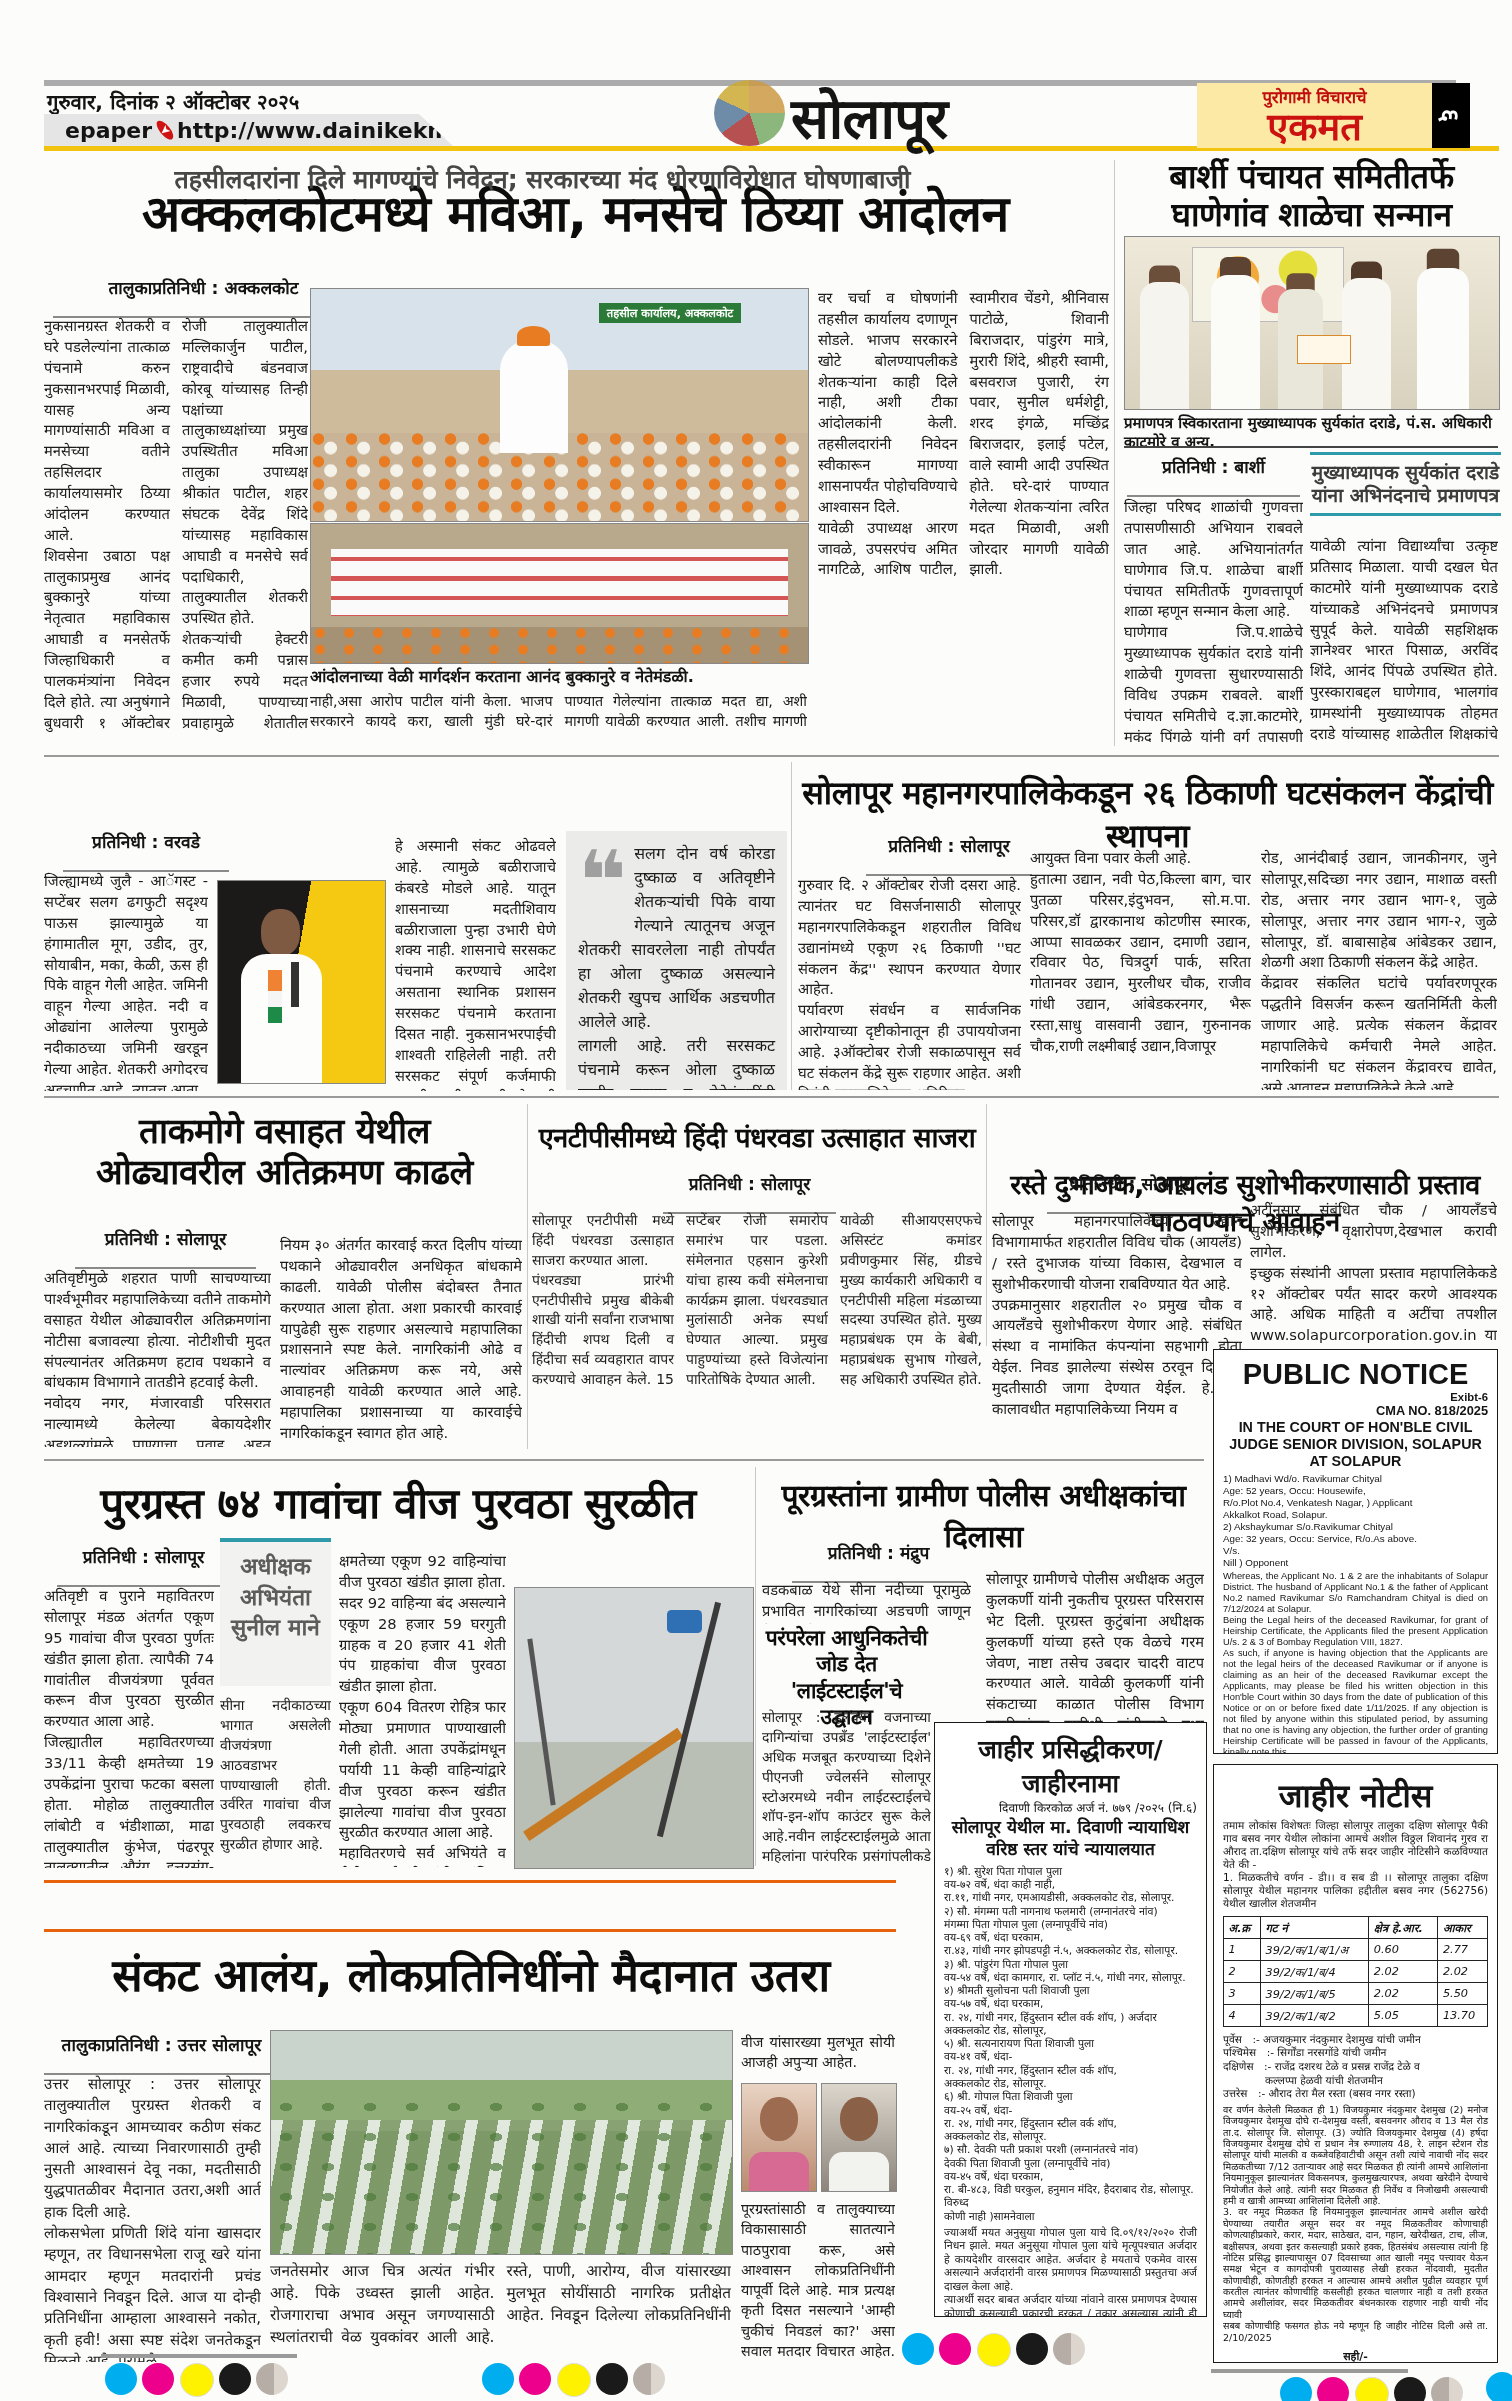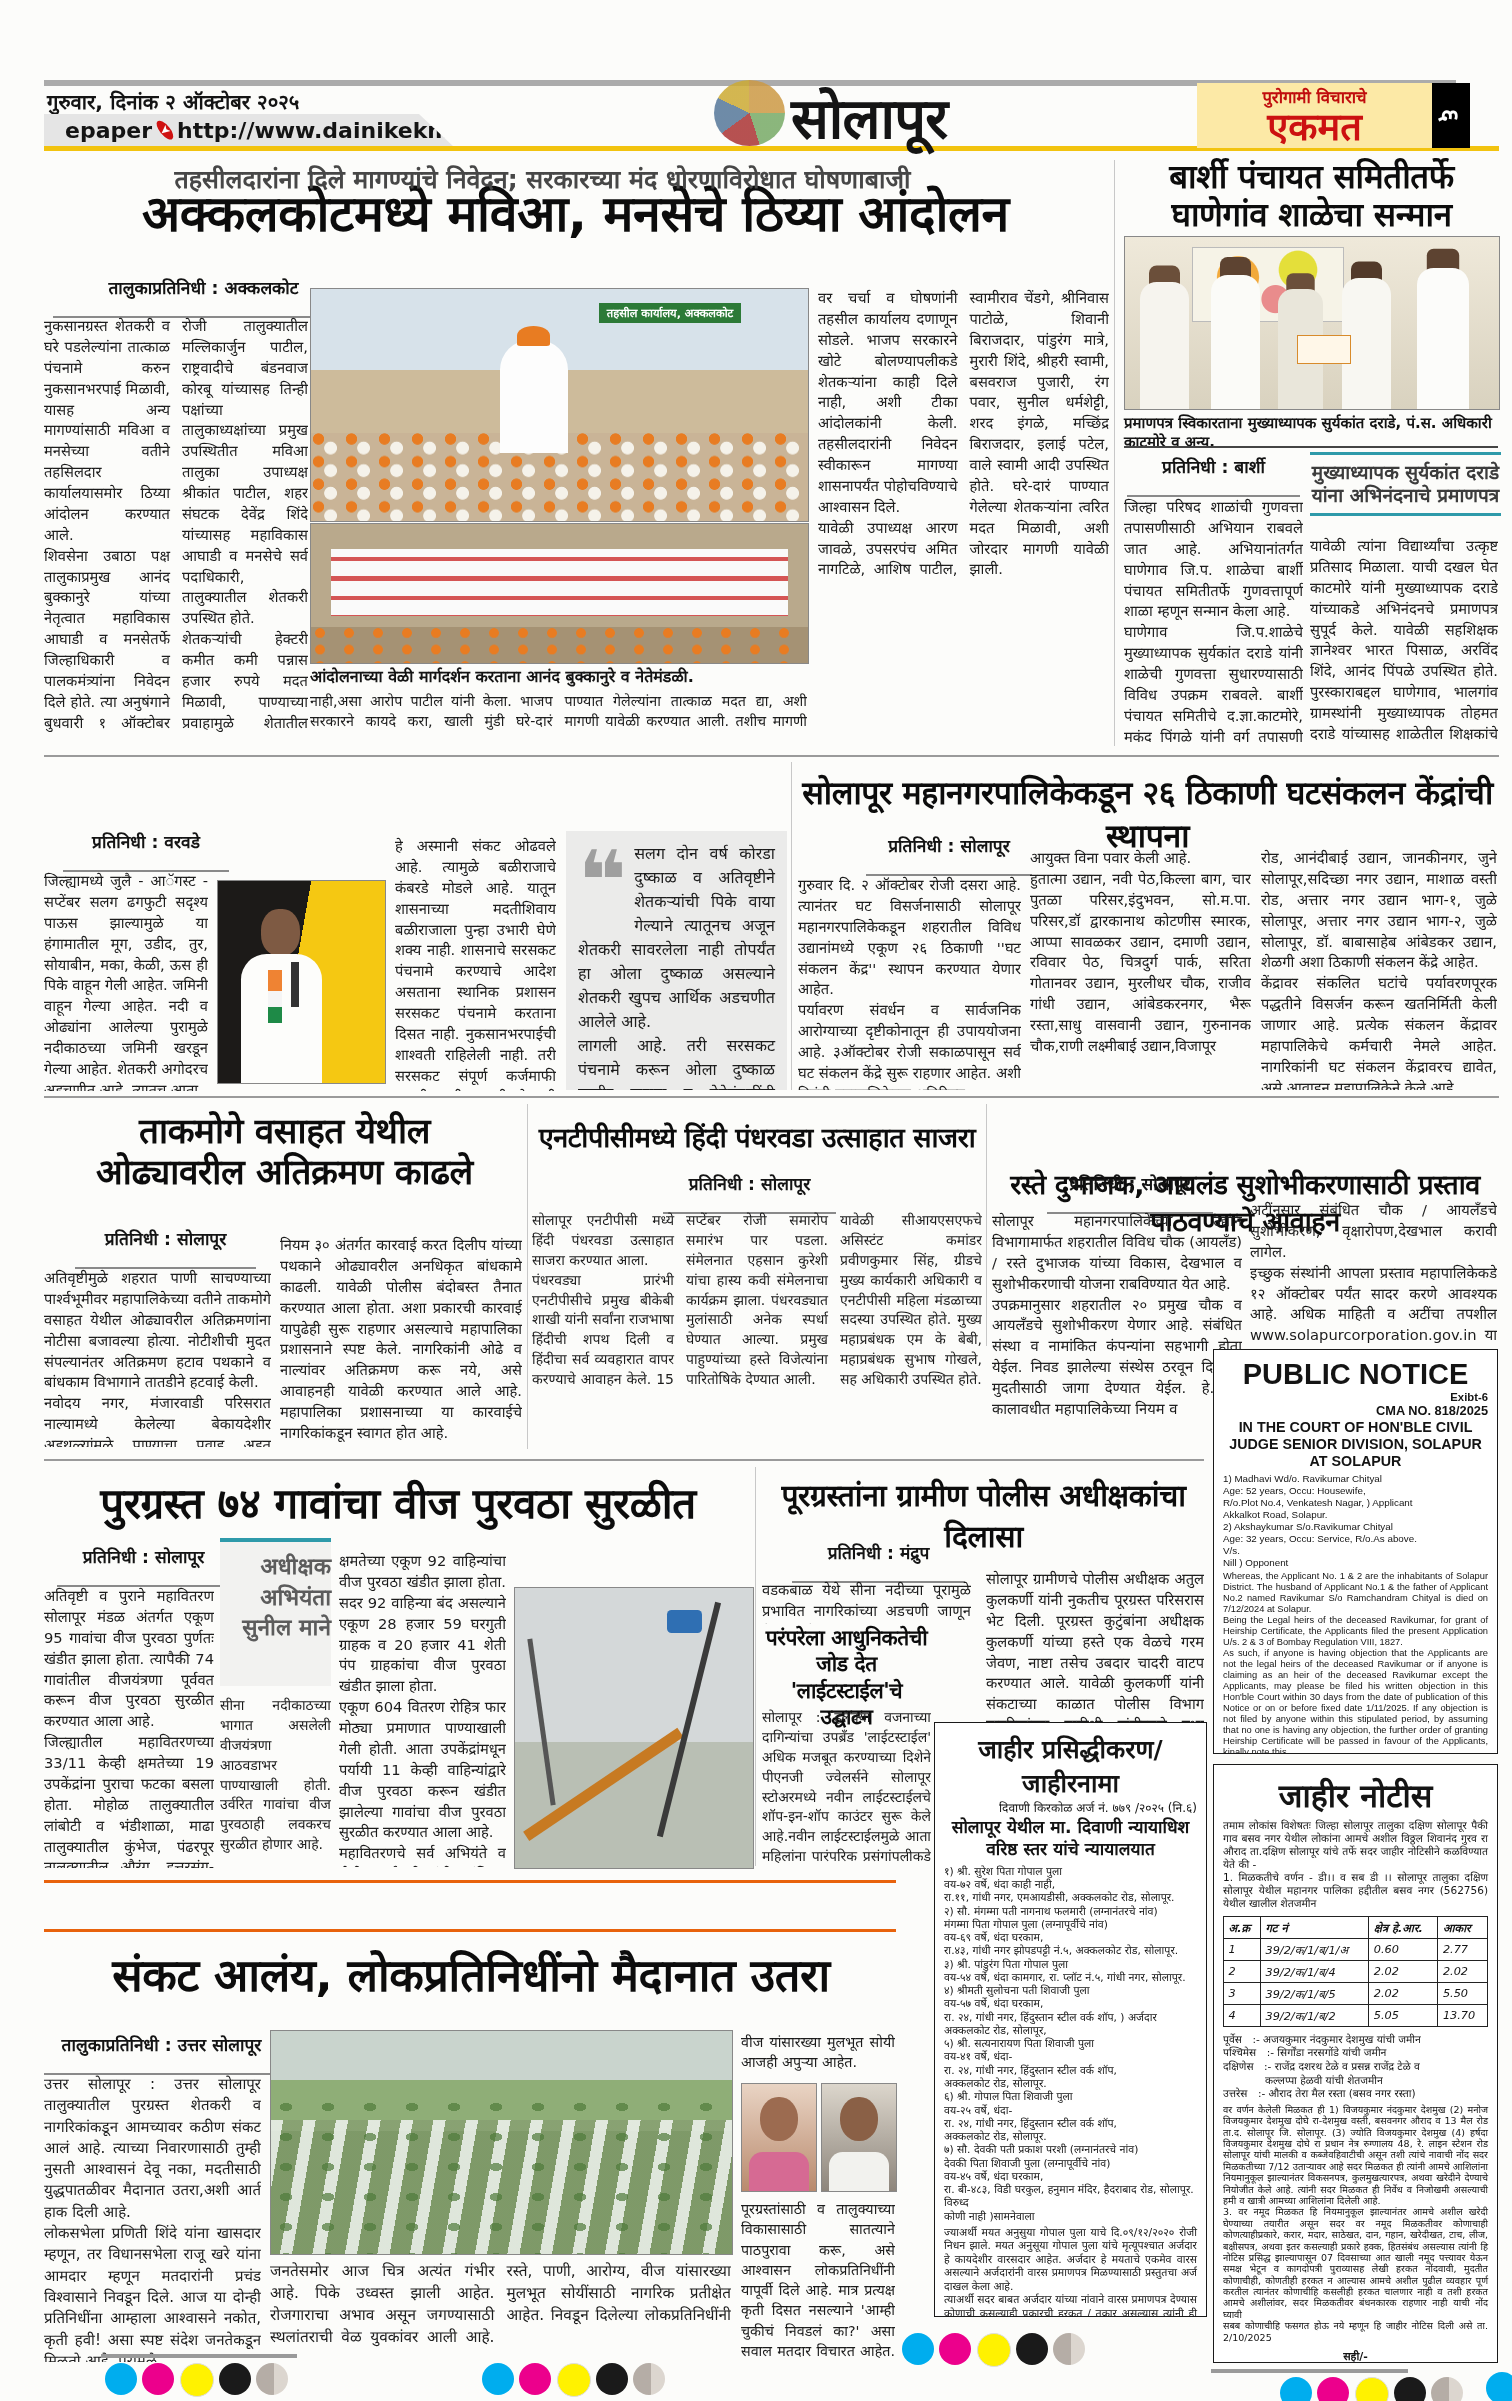--- a/index.html
+++ b/index.html
@@ -27,21 +27,21 @@
   .dot{width:32px;height:32px;border-radius:50%;display:inline-block;margin-right:5.3px;}
   .dots-row{display:flex;}
   table.notice-table{border-collapse:collapse;width:100%;margin:6px 0;font-style:italic;}
   table.notice-table th,table.notice-table td{border:1.5px solid #222;padding:3px 4.5px;font-size:11.3px;text-align:left;}
   table.notice-table th{font-weight:bold;}
   .epaper-band{background:#e5e5e5;clip-path:polygon(0 0,calc(100% - 35px) 0,100% 100%,0 100%);
                display:flex;align-items:center;gap:7.5px;padding-left:21px;box-sizing:border-box;}
   .epaper-icon{width:22.6px;height:22.6px;border-radius:50%;background:#cf1212;color:#fff;display:inline-flex;
                align-items:center;justify-content:center;font-size:12px;transform:rotate(140deg);}
   .brand-box{background:#fce9a6;display:flex;flex-direction:column;align-items:center;justify-content:center;}
-  .standfirst{background:#f2f2f0;border-top:4.5px solid #2e9aaa;text-align:right;font-weight:bold;color:#5c5c5c;
+  .standfirst{background:#f2f2f0;border-top:4.5px solid #2e9aaa;text-align:center;font-weight:bold;color:#5c5c5c;
               font-size:22.6px;line-height:1.35;padding-top:9px;box-sizing:border-box;}
 </style>
 </head>
 <body>
 
 <div id="page">
 
   <div class="abs hrule" style="left:44px;top:80px;width:1412px;height:6px;background:#ababab;"></div>
   <div class="abs b" style="left:47px;top:87px;font-size:20.3px;">गुरुवार, दिनांक २ ऑक्टोबर २०२५</div>
 

